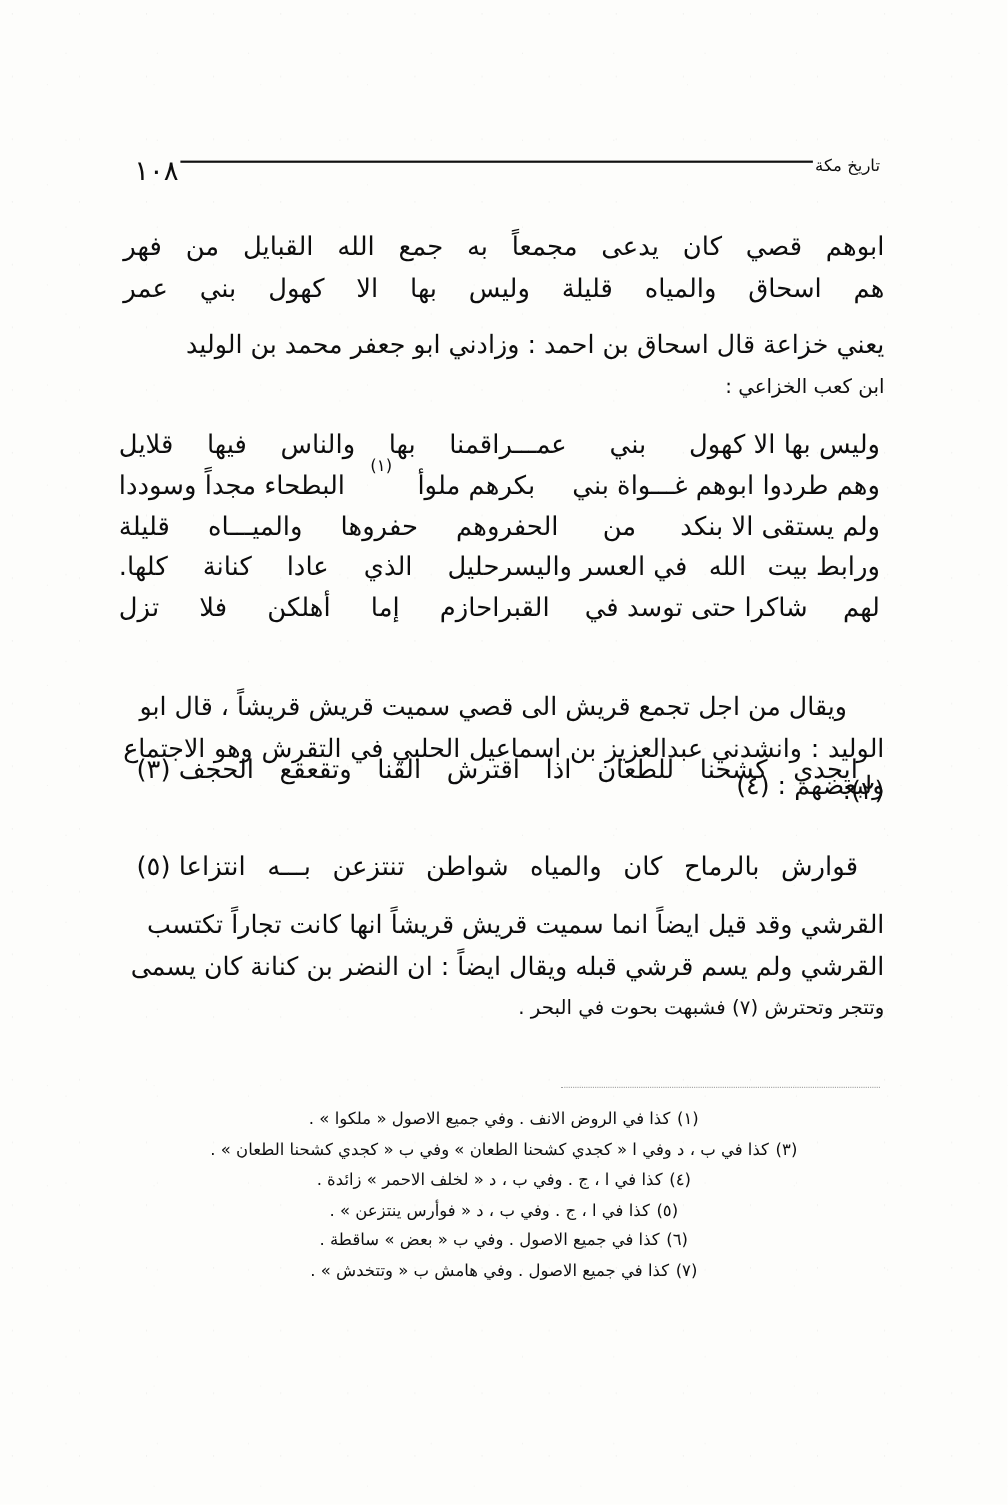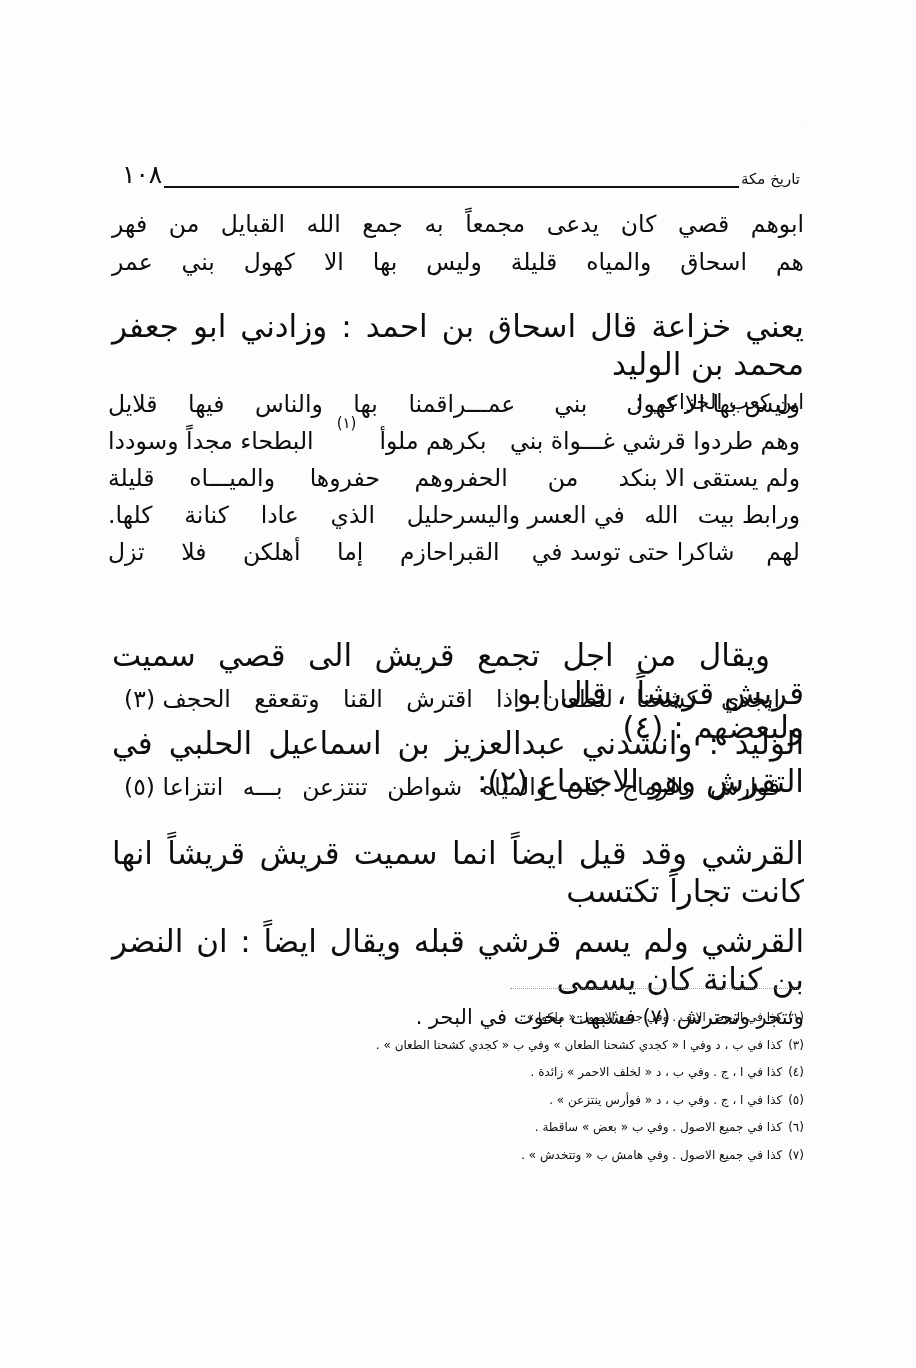--- a/index.html
+++ b/index.html
@@ -25,21 +25,21 @@
 
   
   .runhead {
     position: absolute;
     top: 143px;
     left: 112px;
     right: 112px;
     height: 44px;
     display: flex;
     flex-direction: row-reverse;
-    align-items: flex-end;
+    align-items: flex-start;
     gap: 0;
   }
   .runhead-folio {
     font-size: 25px;
     letter-spacing: 1px;
     white-space: nowrap;
     padding-left: 10px;
     line-height: 1;
   }
   .runhead-rule {
@@ -60,25 +60,24 @@
   
   .body-col {
     position: absolute;
     right: 112px;
     left: 112px;
     text-align: justify;
     text-align-last: right;
   }
 
   .prose {
-    font-size: 31px;
+    font-size: 23px;
     line-height: 38px;
     text-align: justify;
     text-align-last: right;
-    margin-top: 12px;
   }
   .prose.indent-first { text-indent: 34px; }
 
   
   .verse-block {
     display: flex;
     flex-direction: column;
   }
   .verse-row {
     display: flex;
@@ -109,43 +108,43 @@
     white-space: nowrap;
   }
 
   .sup {
     font-size: 15px;
     vertical-align: super;
     line-height: 0;
   }
   .rightish-line {
     text-align: right;
-    font-size: 21px;
+    font-size: 18px;
     line-height: 38px;
   }
 
   
   .fn-rule {
     position: absolute;
     top: 988px;
     right: 116px;
     width: 290px;
     border-top: 1px dotted #8e8e8e;
     opacity: .85;
   }
   .footnotes {
     position: absolute;
     top: 1004px;
     right: 112px;
     left: 112px;
   }
   .fn {
-    font-size: 12px;
+    font-size: 15px;
     line-height: 27.5px;
-    text-align: right;
+    text-align: center;
     white-space: nowrap;
     direction: rtl;
   }
   .fn .fn-num { margin-left: 6px; }
 
   
   .speckle {
     position: absolute;
     inset: 0;
     pointer-events: none;
@@ -213,21 +212,21 @@
         <span>اقمنا</span>
         <span>بها</span>
         <span>والناس</span>
         <span>فيها</span>
         <span>قلايل</span>
       </div>
     </div>
 
     <div class="verse-row">
       <div class="hemi ajuz">
-        <span>وهم طردوا قرشي غـــواة بني</span>
+        <span>وهم طردوا ابوهم غـــواة بني</span>
         <span>بكر</span>
       </div>
       <div class="hemi sadr">
         <span>هم ملوأ</span>
         <span class="sup">(١)</span>
         <span>البطحاء مجداً وسوددا</span>
       </div>
     </div>
 
     <div class="verse-row">

